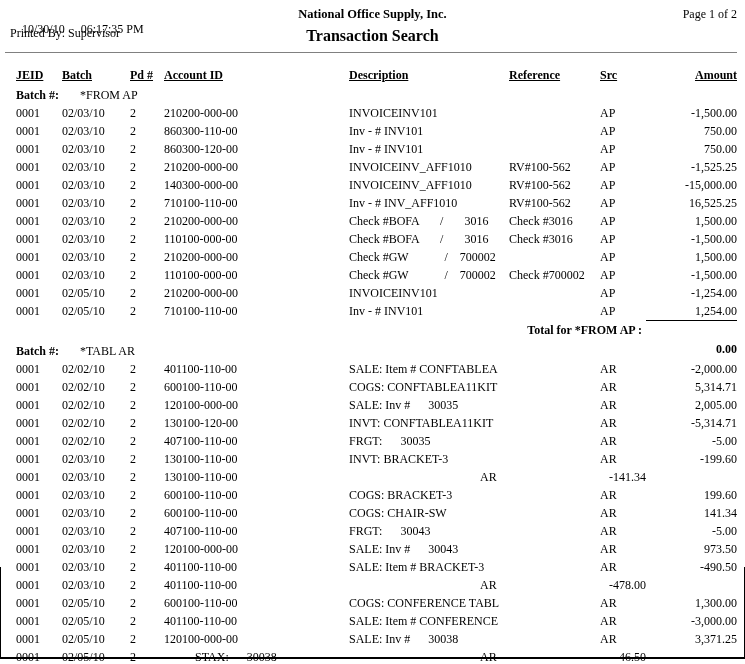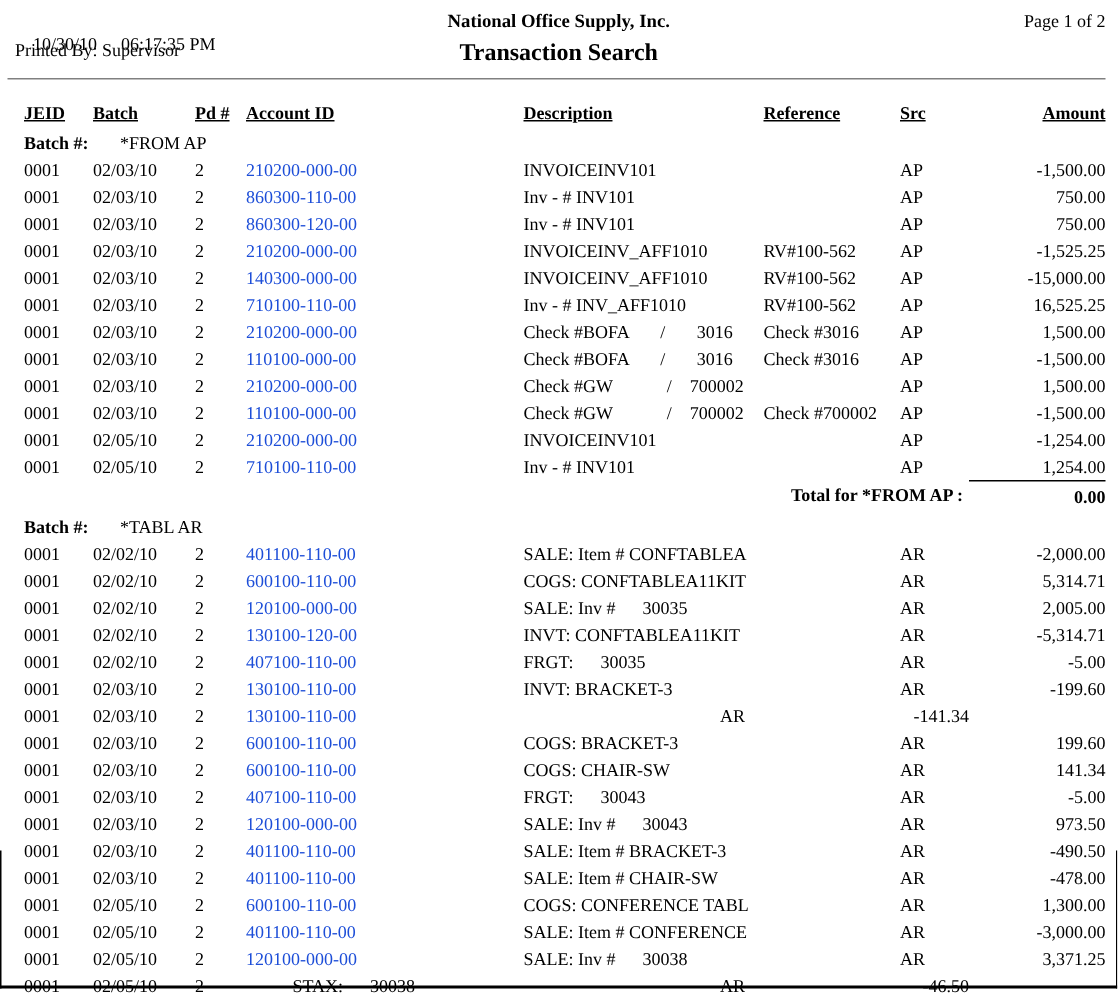--- a/index.html
+++ b/index.html
@@ -22,31 +22,31 @@
     display:grid;
     grid-template-columns:46px 66px 36px 154px 160px 120px 48px 91px;
     padding-left:16px; height:18px; line-height:18px; white-space:pre; overflow:hidden;
   }
   .thead { height:22px; line-height:16px; padding-top:3px; font-weight:bold; }
   .thead > span { text-decoration:underline; }
   .c-pd  { padding-left:2px; }
   .c-src { padding-left:2px; }
   .c-amt { text-align:right; }
   .c-desc, .c-ref { white-space:pre;margin-left:31px; }
-  .link { color:#1d4ed8; cursor:pointer; }
+  .link { color:#000000; cursor:pointer; }
 
   .batch-row { height:18px; line-height:18px; padding-left:16px; }
   .batch-label { display:inline-block; width:64px; font-weight:bold; }
 
   .total-row {
     display:grid; grid-template-columns:630px 91px; padding-left:16px;
     height:20px; line-height:15px; font-weight:bold; margin-bottom:2px;
   }
   .total-label { text-align:right; padding-right:4px; padding-top:3px; }
-  .total-amt { text-align:right; border-top:1px solid #000; padding-top:3px; }
+  .total-amt { text-align:right; border-top:1px solid #000; padding-top:21px; }
 
   .page-bottom-line { position:absolute; left:0; right:0; top:657px; height:2px; background:#000; }
   .page-edge-left  { position:absolute; left:0;  top:567px; width:1px; height:92px; background:#000; }
   .page-edge-right { position:absolute; right:0; top:567px; width:1px; height:92px; background:#000; }
 </style>
 </head>
 <body>
 
 <div class="page">
 
@@ -351,21 +351,20 @@
           <span class="c-ref"></span>
           <span class="c-src">AR</span>
           <span class="c-amt">-490.50</span>
         </div>
 
         <div class="trow">
           <span class="c-jeid">0001</span>
           <span class="c-date">02/03/10</span>
           <span class="c-pd">2</span>
           <span class="c-acct link">401100-110-00</span>
-          <span class="c-desc">SALE: Item # CHAIR-SW</span>
           <span class="c-ref"></span>
           <span class="c-src">AR</span>
           <span class="c-amt">-478.00</span>
         </div>
 
         <div class="trow">
           <span class="c-jeid">0001</span>
           <span class="c-date">02/05/10</span>
           <span class="c-pd">2</span>
           <span class="c-acct link">600100-110-00</span>

